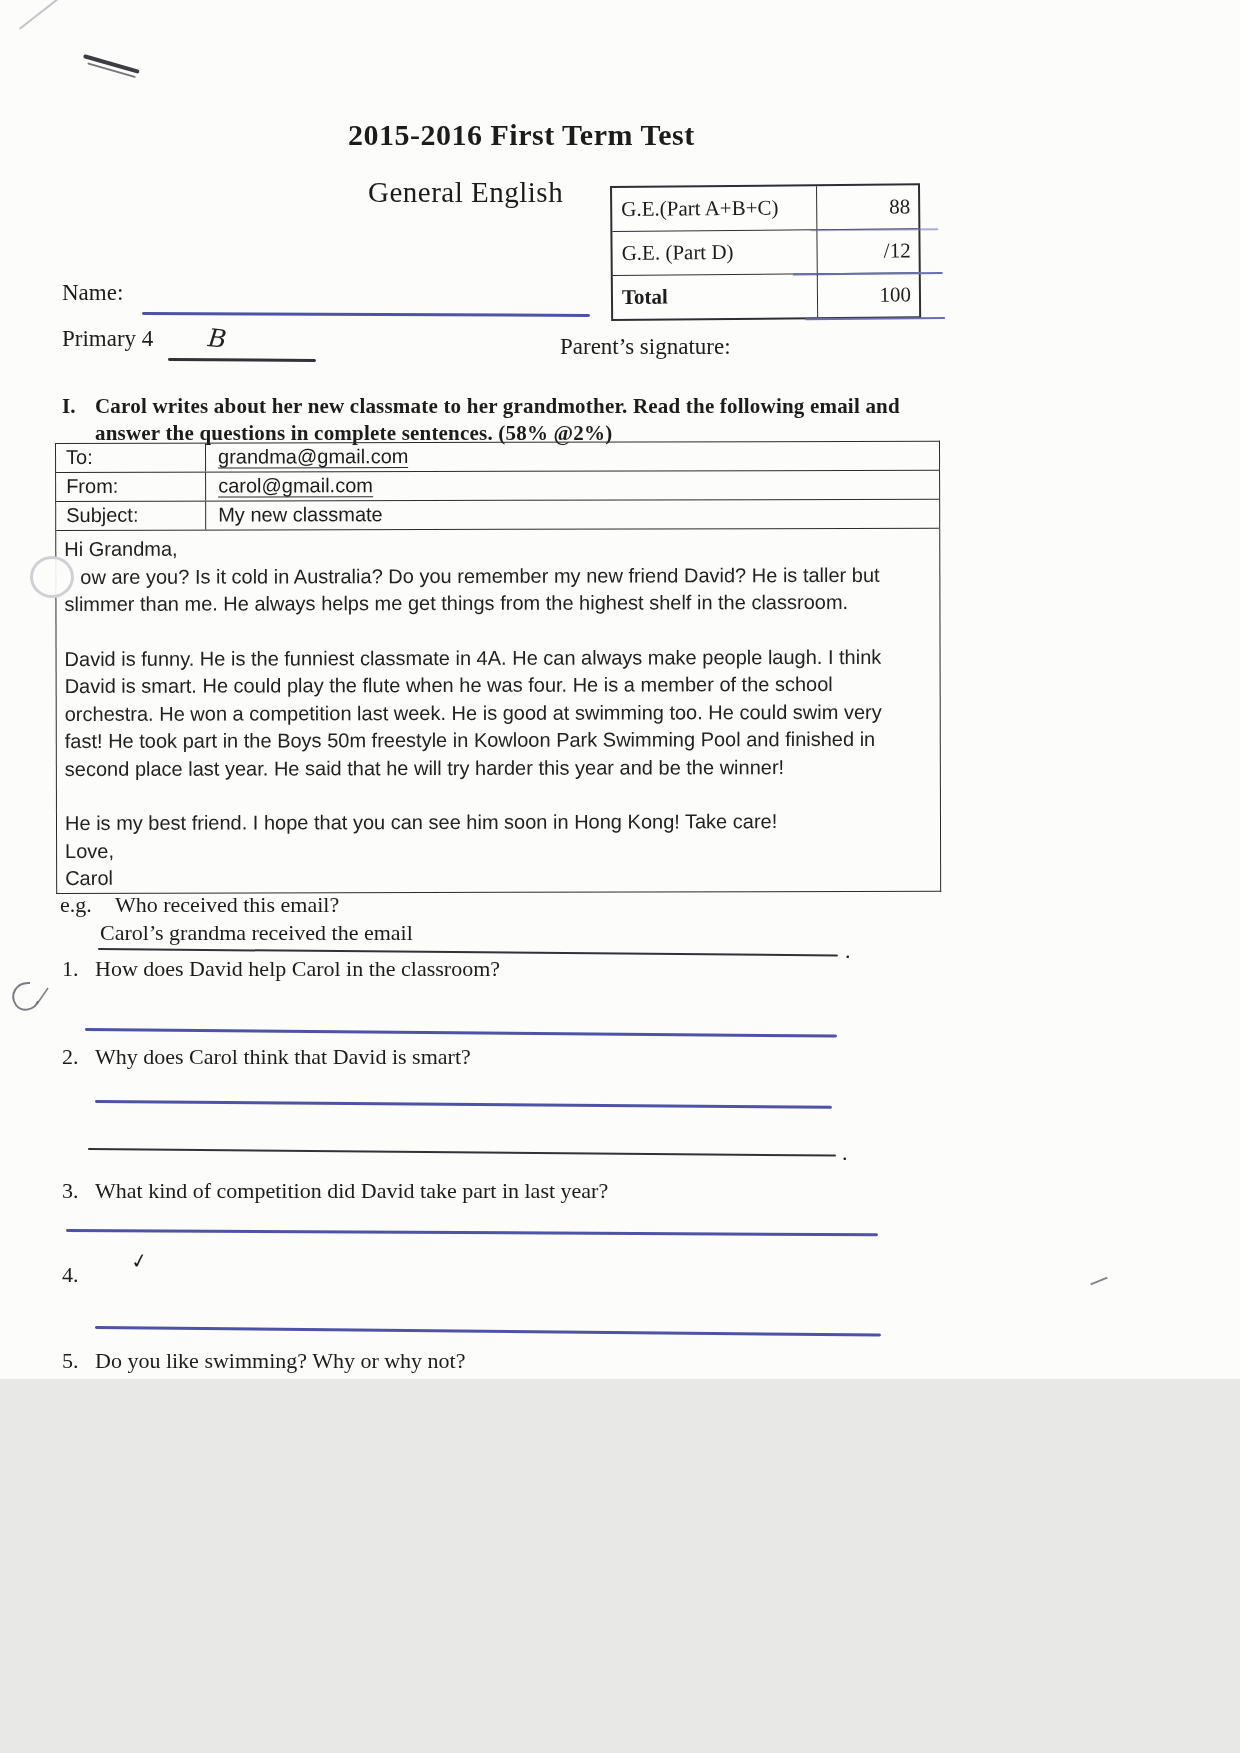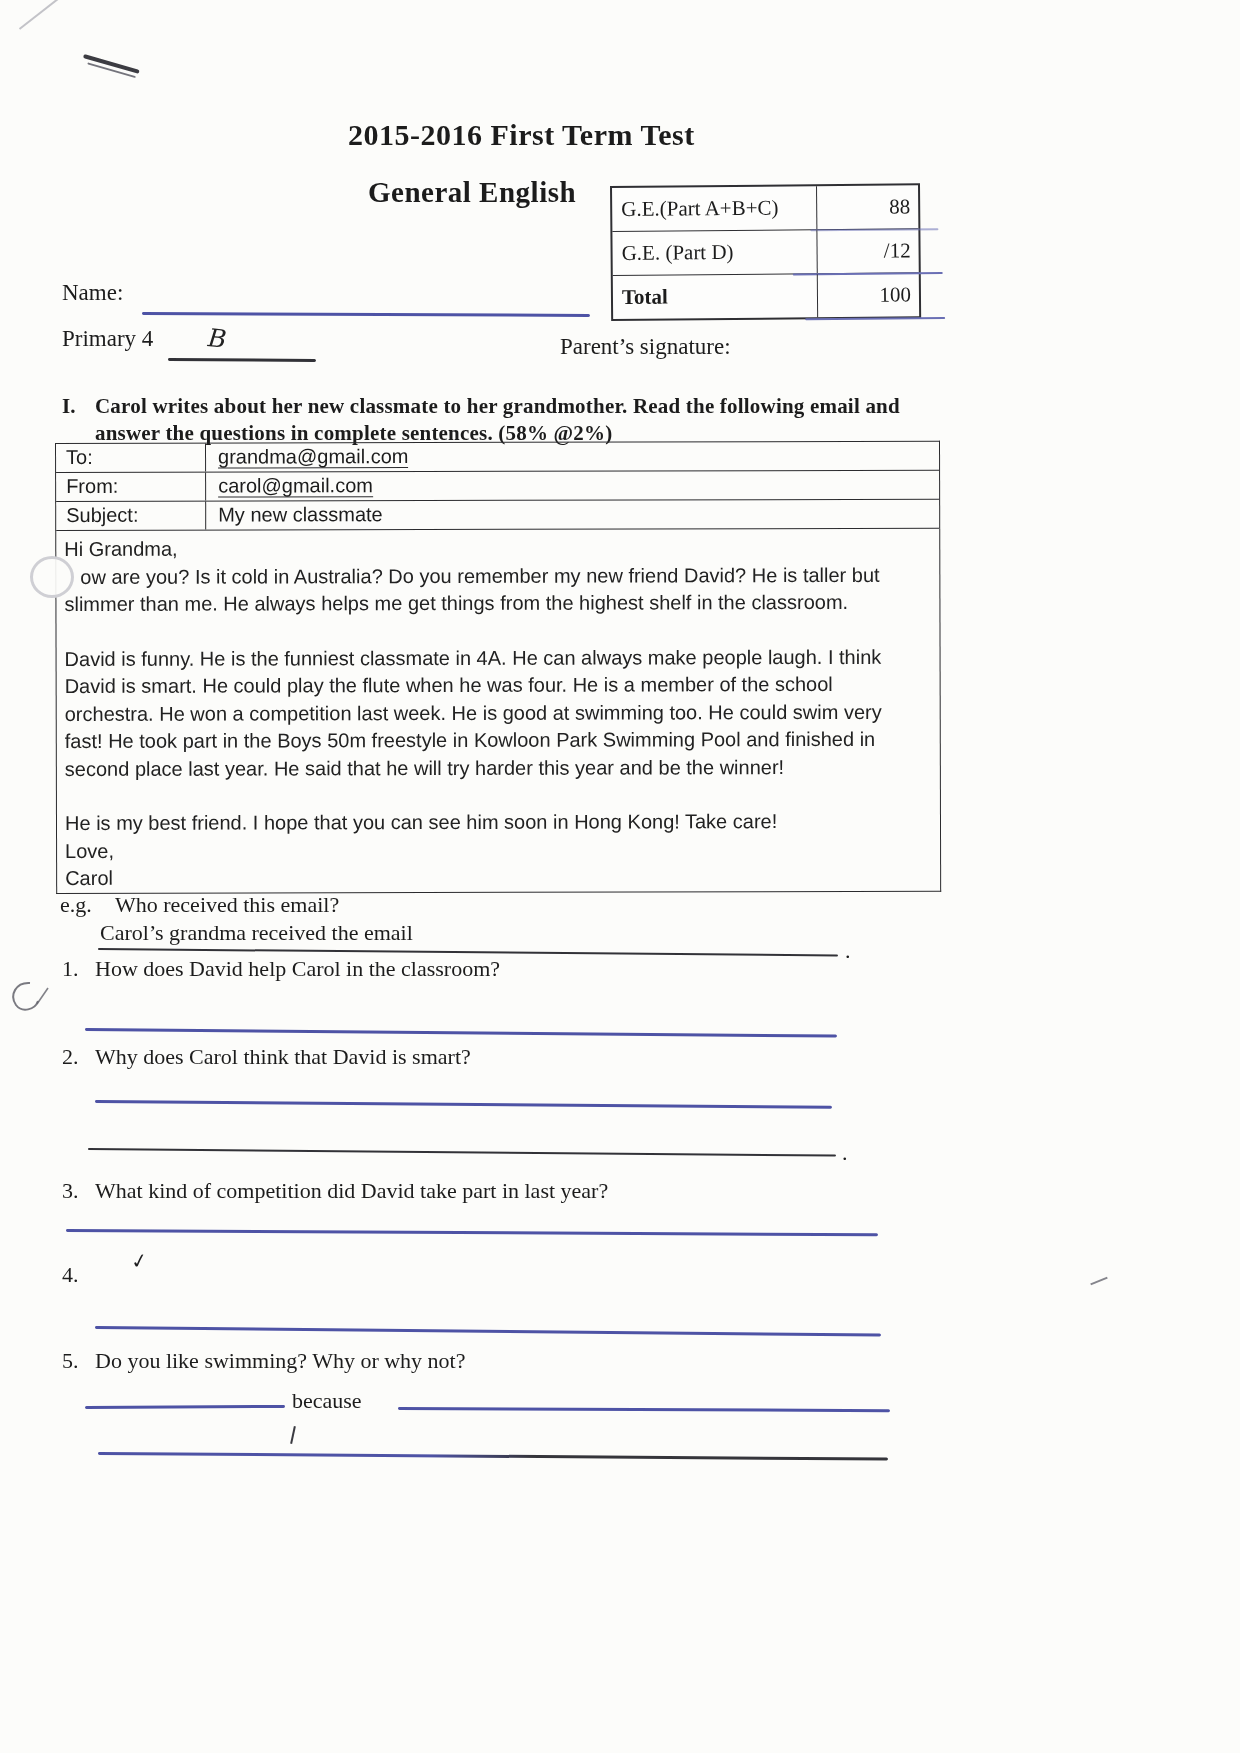--- a/index.html
+++ b/index.html
@@ -1,30 +1,30 @@
 <!DOCTYPE html>
 <html><head>
 <meta charset="utf-8">
 <style>
   html,body{margin:0;padding:0;background:#e8e8e6;}
   .page{
     position:relative;
-    width:1240px;height:1753px;
+    width:1240px;height:1379px;
     background:#fcfcfa;
     overflow:hidden;
     font-family:"Liberation Serif", serif;
     color:#1c1c1c;
   }
   .abs{position:absolute;}
   .bold{font-weight:bold;}
   .prelines{white-space:pre-line;}
 
   
   .title{font-size:30px;font-weight:bold;letter-spacing:.5px;}
-  .subtitle{font-size:29px;font-weight:bold;letter-spacing:.5px;}
+  .subtitle{font-size:29px;font-weight:normal;letter-spacing:.5px;}
 
   
   .score-table{
     left:610px;top:186px;width:306px;
     border:2px solid #2f2f33;
     transform:rotate(-0.5deg);transform-origin:left top;
     background:#fdfdfc;
   }
   .score-row{display:flex;height:43px;border-bottom:1.5px solid #2f2f33;position:relative;}
   .score-row:last-child{border-bottom:none;}

